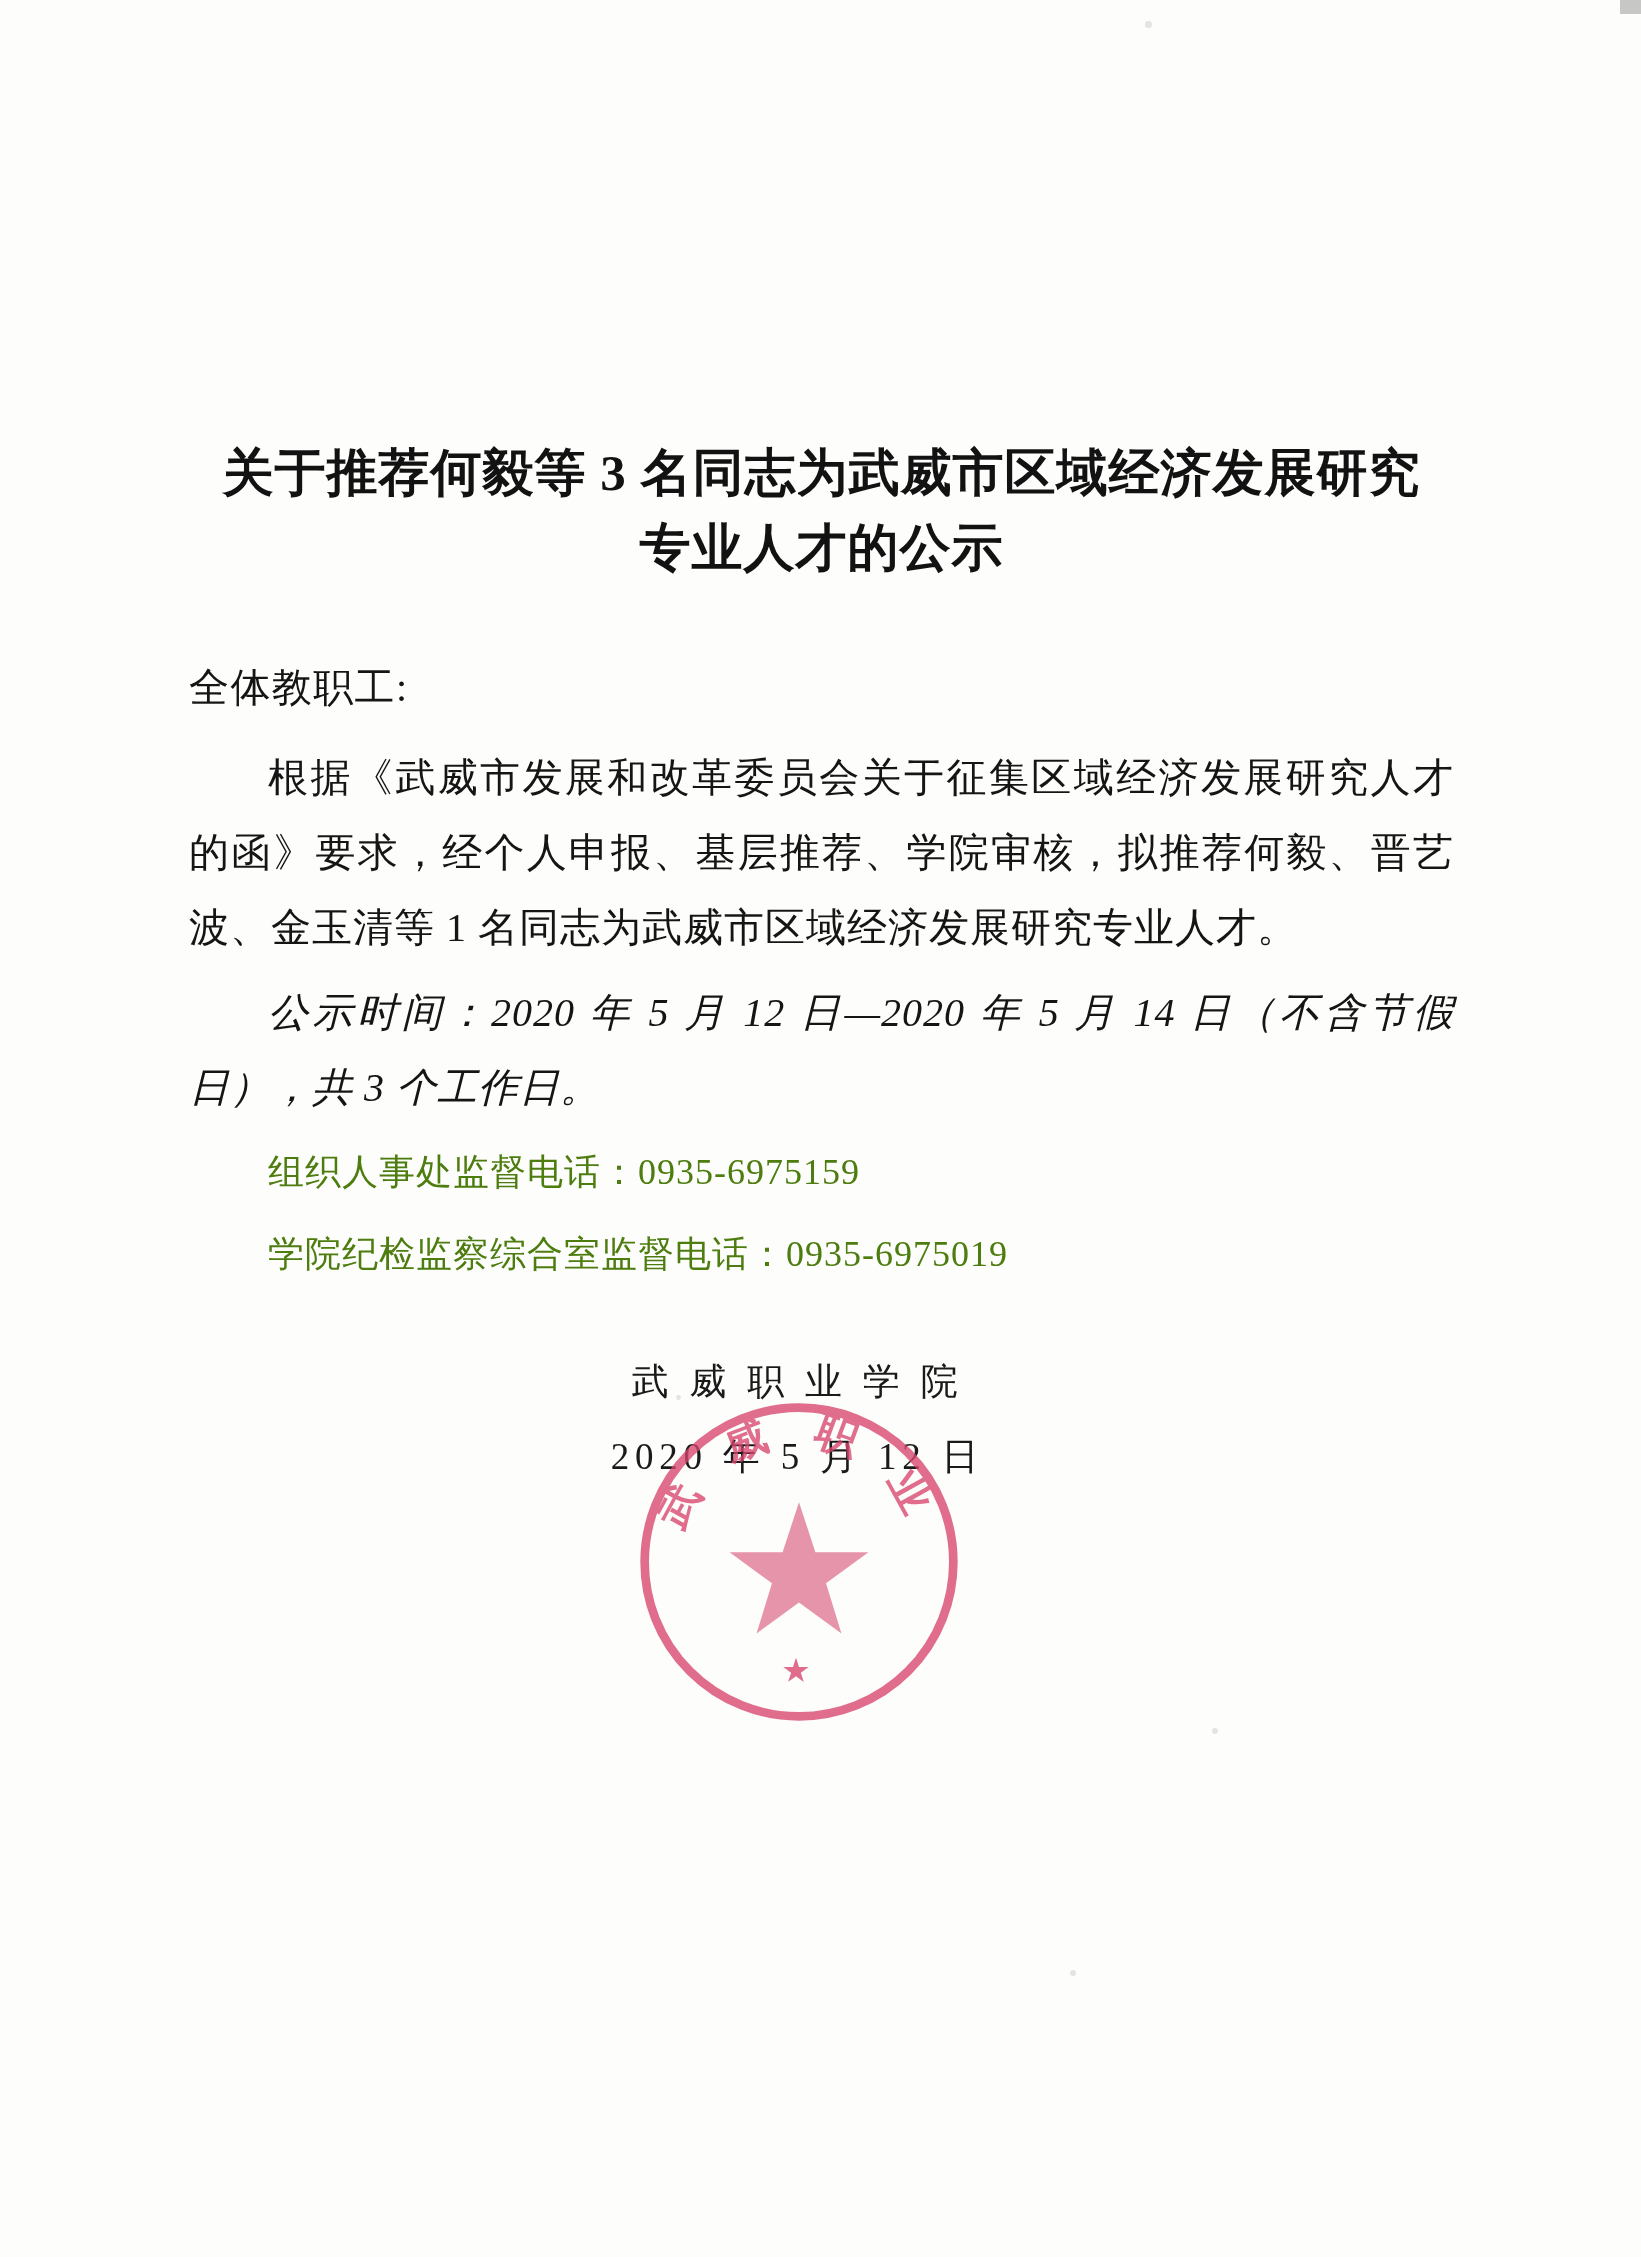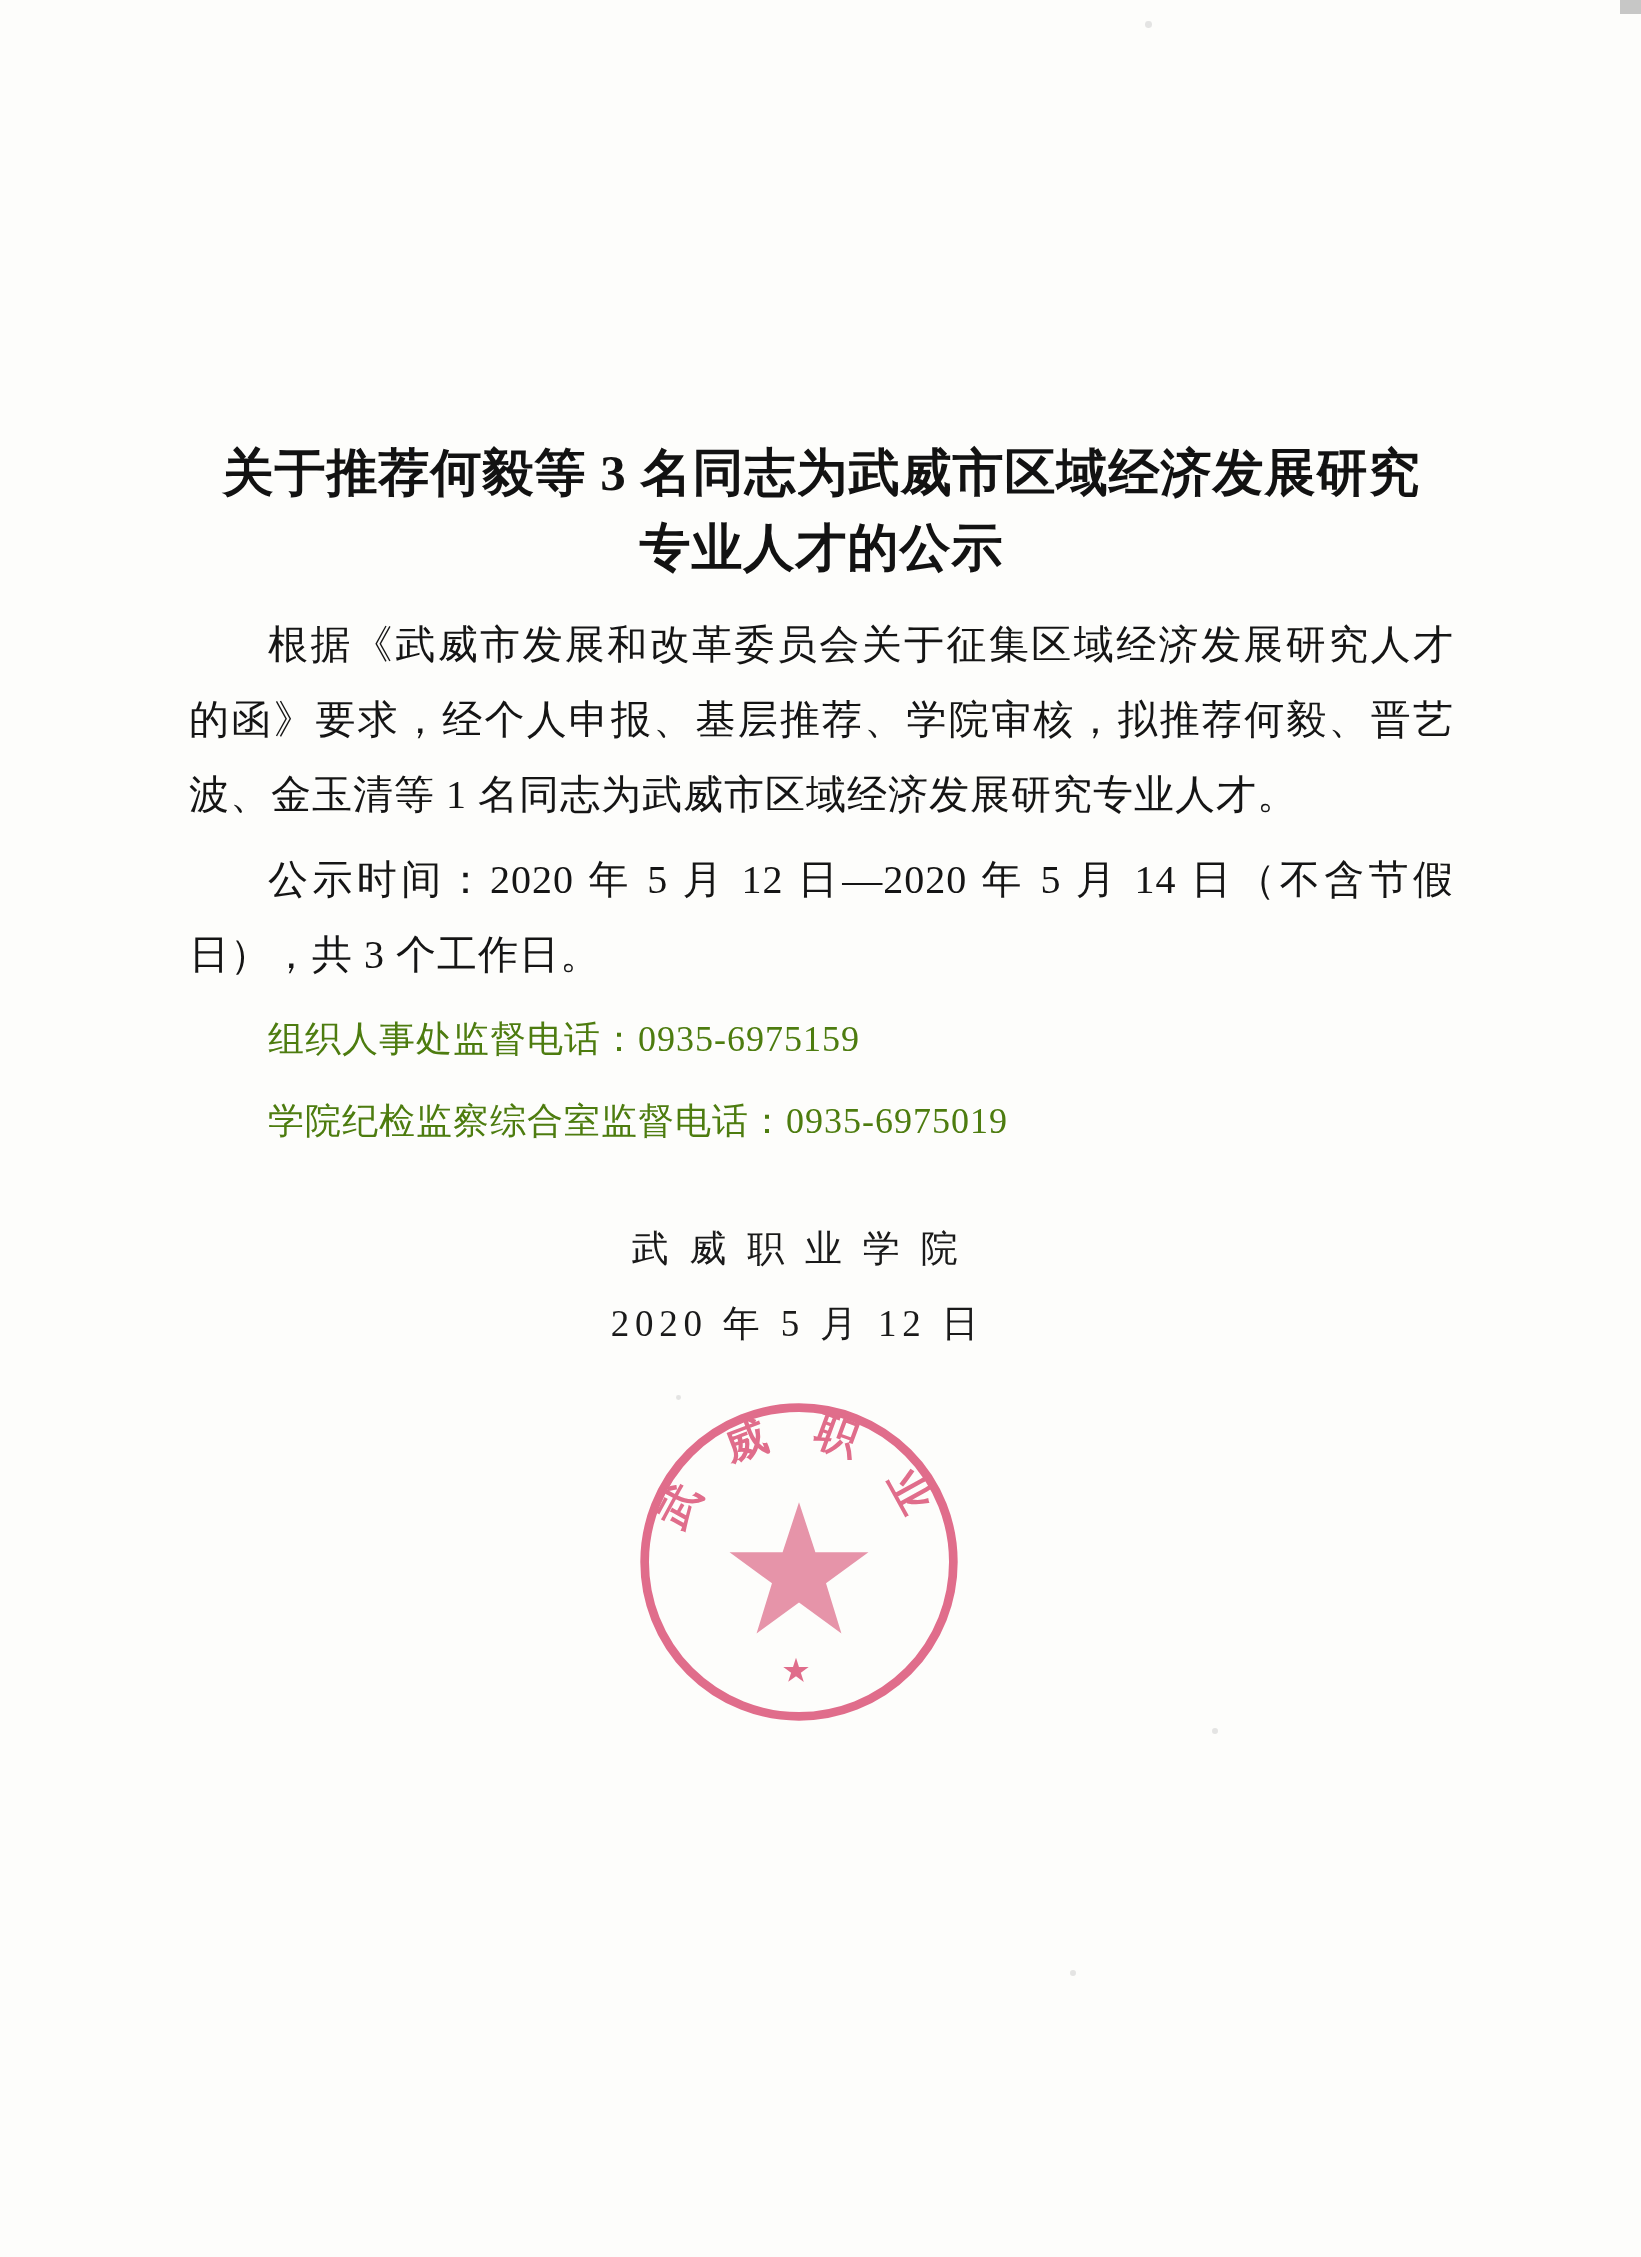--- a/index.html
+++ b/index.html
@@ -62,20 +62,21 @@
     font-size: 40px;
     line-height: 75px;
     color: #151515;
     text-align: justify;
     text-justify: inter-ideograph;
     letter-spacing: 1px;
     text-indent: 79px;
   }
   .para.tight {
     margin-top: 9.7px;
+    font-style: italic;
   }
   .line-item {
     margin-top: 13.5px;
     font-size: 36px;
     line-height: 68px;
     color: #4d7c0f;
     letter-spacing: 1px;
     text-indent: 79px;
   }
   .signature {
@@ -112,20 +113,21 @@
   <div class="scan-edge-right"></div>
   <div class="speckle" style="left:1145px; top:21px; width:6.8px; height:6.8px;"></div>
   <div class="speckle" style="left:1212px; top:1728px; width:5.8px; height:5.8px;"></div>
   <div class="speckle" style="left:1070px; top:1970px; width:5.8px; height:5.8px;"></div>
   <div class="speckle" style="left:676px; top:1395px; width:4.8px; height:4.8px;"></div>
 
   <div class="doc-body">
 
     <div class="title">关于推荐何毅等 3 名同志为武威市区域经济发展研究专业人才的公示</div>
 
+    <div class="salutation">全体教职工:</div>
 
     <div class="para">根据《武威市发展和改革委员会关于征集区域经济发展研究人才的函》要求，经个人申报、基层推荐、学院审核，拟推荐何毅、晋艺波、金玉清等 1 名同志为武威市区域经济发展研究专业人才。</div>
 
     <div class="para tight">公示时间：2020 年 5 月 12 日—2020 年 5 月 14 日（不含节假日），共 3 个工作日。</div>
 
     <div class="line-item">组织人事处监督电话：0935-6975159</div>
 
     <div class="line-item">学院纪检监察综合室监督电话：0935-6975019</div>
 
     <div class="signature">

